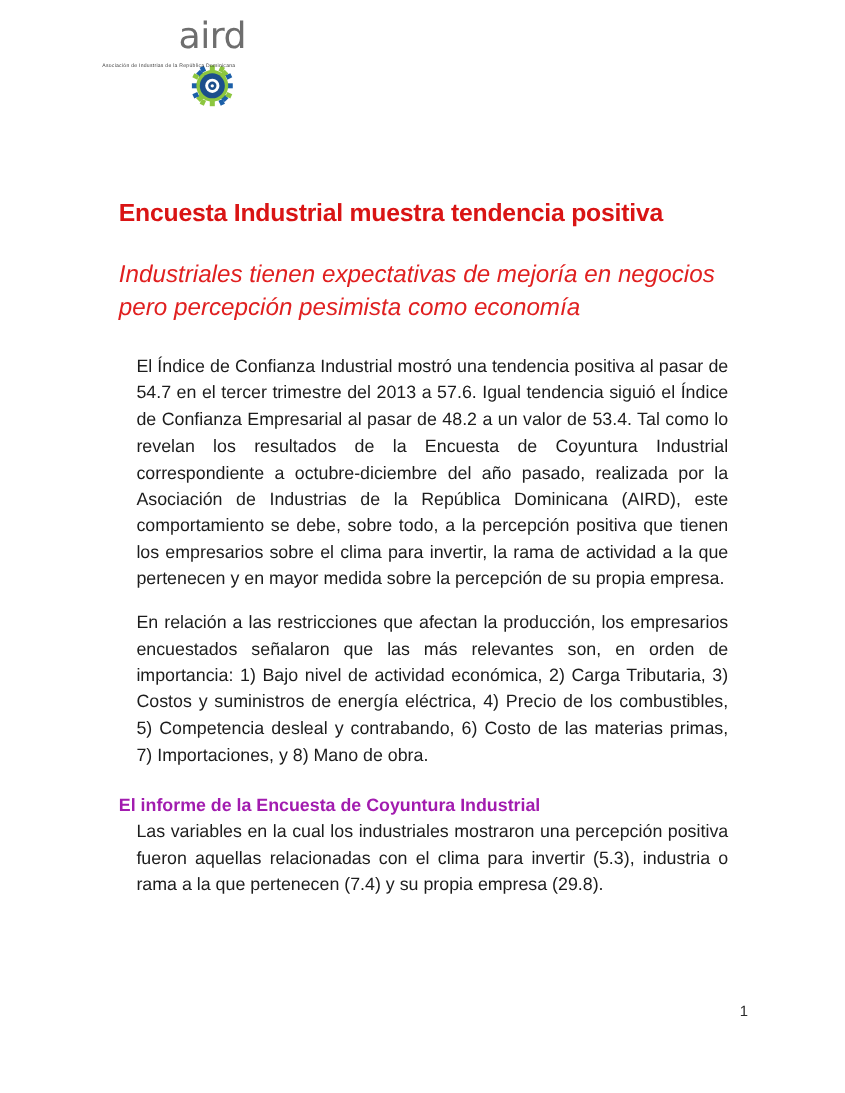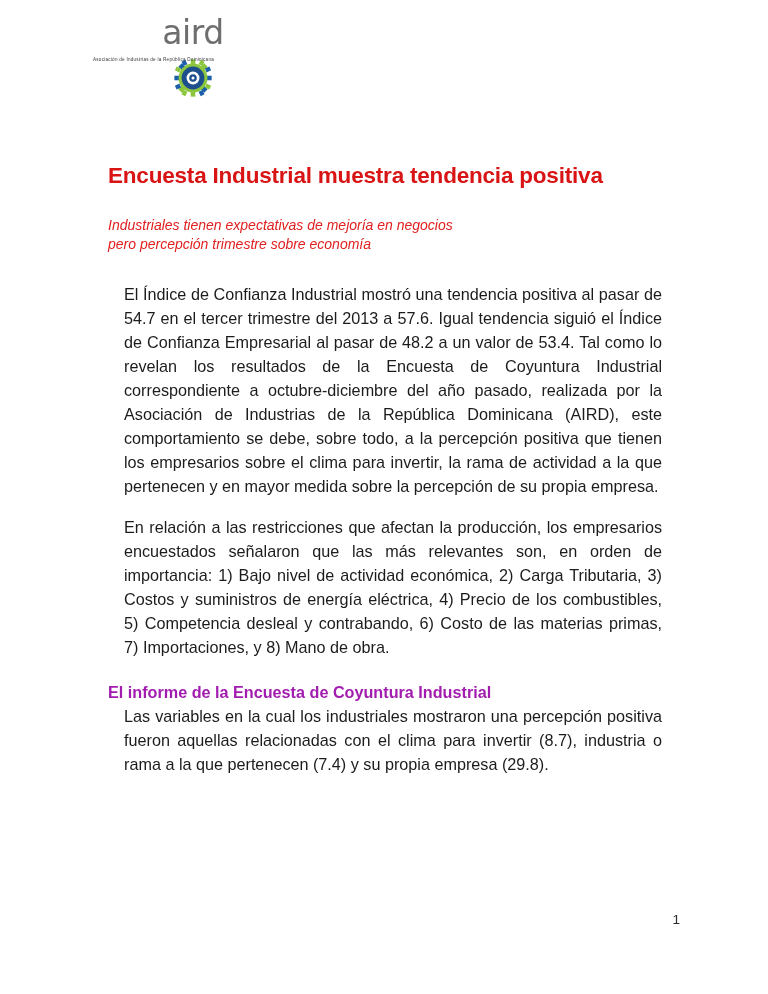--- a/index.html
+++ b/index.html
@@ -53,36 +53,36 @@
     font-size: 4.6px;
     letter-spacing: 0.25px;
     color: #3b3b3b;
     white-space: nowrap;
   }
 
   
   .article {
     position: absolute;
     left: 108px;
-    top: 163px;
+    top: 181px;
     width: 570px;
   }
   .headline {
     margin: 0 0 0 0;
     font-family: "Liberation Sans", sans-serif;
     font-size: 22.5px;
     font-weight: bold;
     color: #d91414;
     letter-spacing: -0.2px;
     line-height: 1.15;
   }
   .subhead {
     margin: 27px 0 0 0;
     font-family: "Liberation Sans", sans-serif;
-    font-size: 14px;
+    font-size: 22px;
     font-style: italic;
     font-weight: normal;
     color: #e02020;
     line-height: 1.35;
     text-align: justify;
   }
   .subhead .line2 {
     text-align: left;
     display: block;
   }
@@ -163,27 +163,27 @@
   </div>
   <div class="logo-tagline">Asociación de Industrias de la República Dominicana</div>
 </div>
 
 <div class="article">
 
   <h1 class="headline">Encuesta Industrial muestra tendencia positiva</h1>
 
   <h2 class="subhead">
     <span>Industriales tienen expectativas de mejoría en negocios</span>
-    <span class="line2">pero percepción trimestre sobre economía</span>
+    <span class="line2">pero percepción pesimista como economía</span>
   </h2>
 
   <p class="body-text para-gap" style="margin-top:28px;">El Índice de Confianza Industrial mostró una tendencia positiva al pasar de 54.7 en el tercer trimestre del 2013 a  57.6. Igual tendencia siguió el Índice de Confianza Empresarial al pasar de 48.2 a un valor de 53.4. Tal como lo revelan los resultados de la Encuesta de Coyuntura Industrial correspondiente a octubre-diciembre del año pasado, realizada por la Asociación de Industrias de la República Dominicana (AIRD), este comportamiento se debe, sobre todo, a la percepción positiva que tienen los empresarios sobre el clima para invertir, la rama de actividad a la que pertenecen y en mayor medida sobre la percepción de su propia empresa.</p>
 
 
   <p class="body-text para-gap">En relación a las restricciones que afectan la producción, los empresarios encuestados señalaron que las más relevantes son, en orden de importancia: 1) Bajo nivel de actividad económica, 2) Carga Tributaria, 3) Costos y suministros de energía eléctrica, 4) Precio de los combustibles, 5) Competencia desleal y contrabando, 6) Costo de las materias primas, 7) Importaciones, y 8) Mano de obra.</p>
 
   <p class="section-heading">El informe de la Encuesta de Coyuntura Industrial</p>
 
-  <p class="body-text last-left">Las variables en la cual los industriales mostraron una percepción positiva fueron aquellas relacionadas con el clima para invertir (8.7), industria o rama a la que pertenecen (7.4) y su propia empresa (29.8).</p>
+  <p class="body-text last-left">Las variables en la cual los industriales mostraron una percepción positiva fueron aquellas relacionadas con el clima para invertir (5.3), industria o rama a la que pertenecen (7.4) y su propia empresa (29.8).</p>
 
 </div>
 
 <div class="page-number">1</div>
 
 </body></html>

